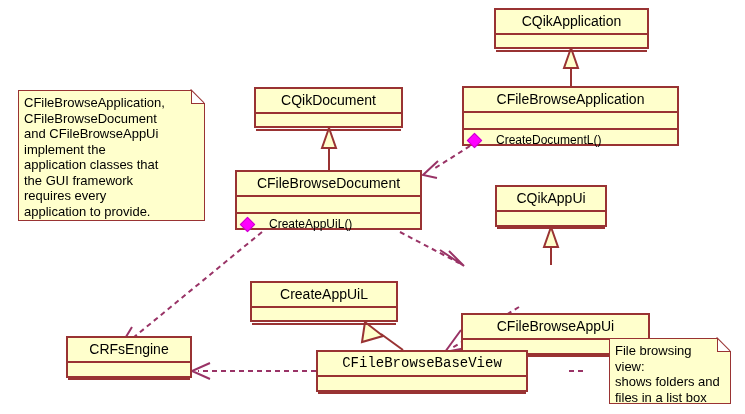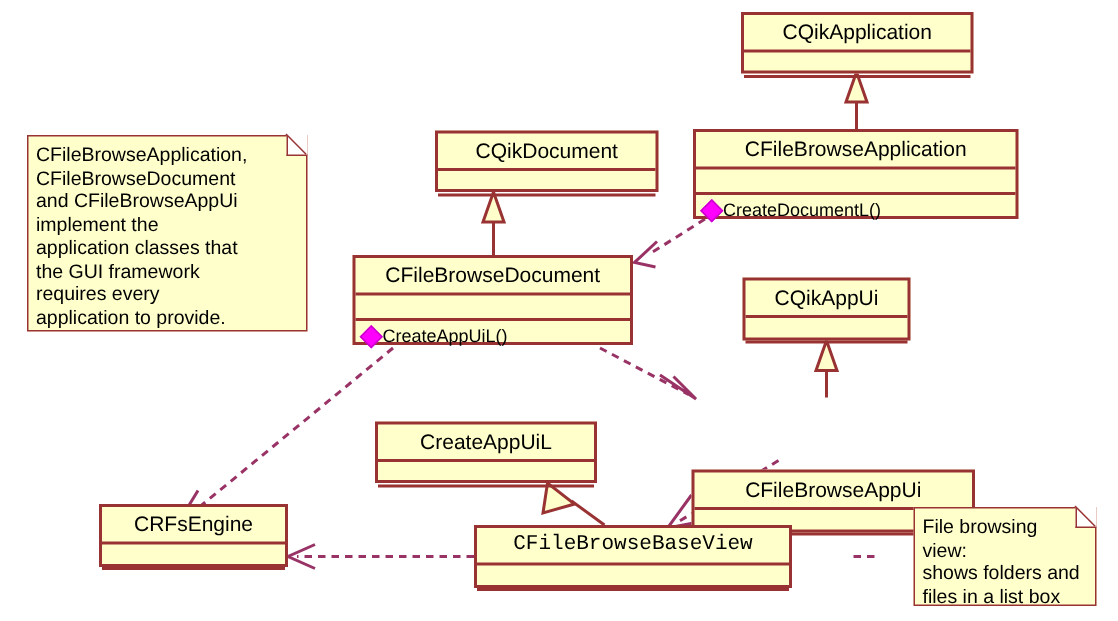--- a/index.html
+++ b/index.html
@@ -44,21 +44,21 @@
     font-size: 12px;
     color: #000000;
     white-space: nowrap;
   }
   .uml-class .compartment.empty {
     min-height: 13px;
   }
   .member {
     display: flex;
     align-items: center;
-    gap: 2px;
+    gap: 16px;
     padding: 2px 0 2px 2px;
     font-size: 12px;
     line-height: 14px;
   }
   .vis-marker {
     display: inline-block;
     width: 9px;
     height: 9px;
     background: #ff00ff;
     border: 1px solid #cc00cc;
@@ -186,21 +186,21 @@
     <div class="compartment empty"></div>
     <div class="divider"></div>
     <div class="compartment">
       <div class="member">
         <span class="vis-marker"></span>
         <span class="member-label">CreateDocumentL()</span>
       </div>
     </div>
   </div>
 
-  <div class="uml-class" style="left:254px; top:87px; width:149px; height:41px;margin-left:36px;">
+  <div class="uml-class" style="left:254px; top:87px; width:149px; height:41px;">
     <div class="name-compartment">CQikDocument</div>
     <div class="divider"></div>
     <div class="compartment empty"></div>
     <div class="divider"></div>
     <div class="compartment empty"></div>
   </div>
 
   <div class="uml-class" style="left:235px; top:170px; width:187px; height:60px;">
     <div class="name-compartment">CFileBrowseDocument</div>
     <div class="divider"></div>

